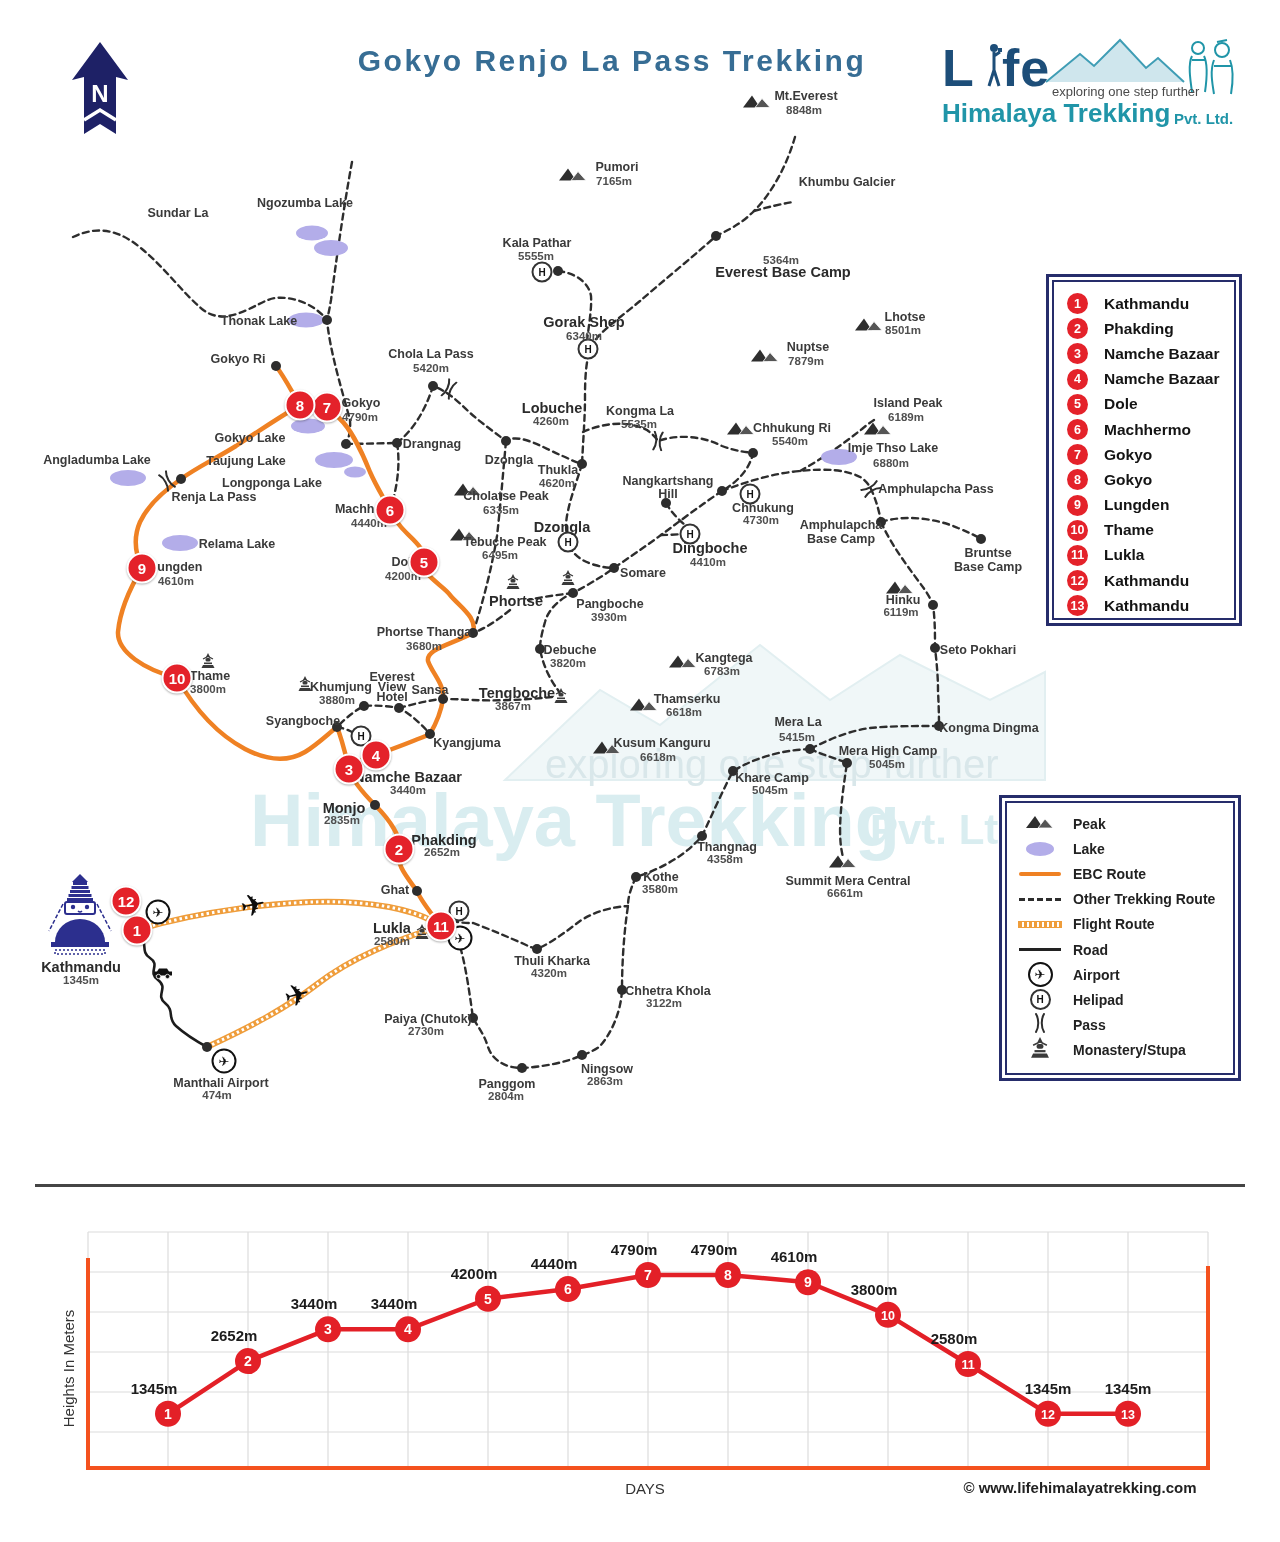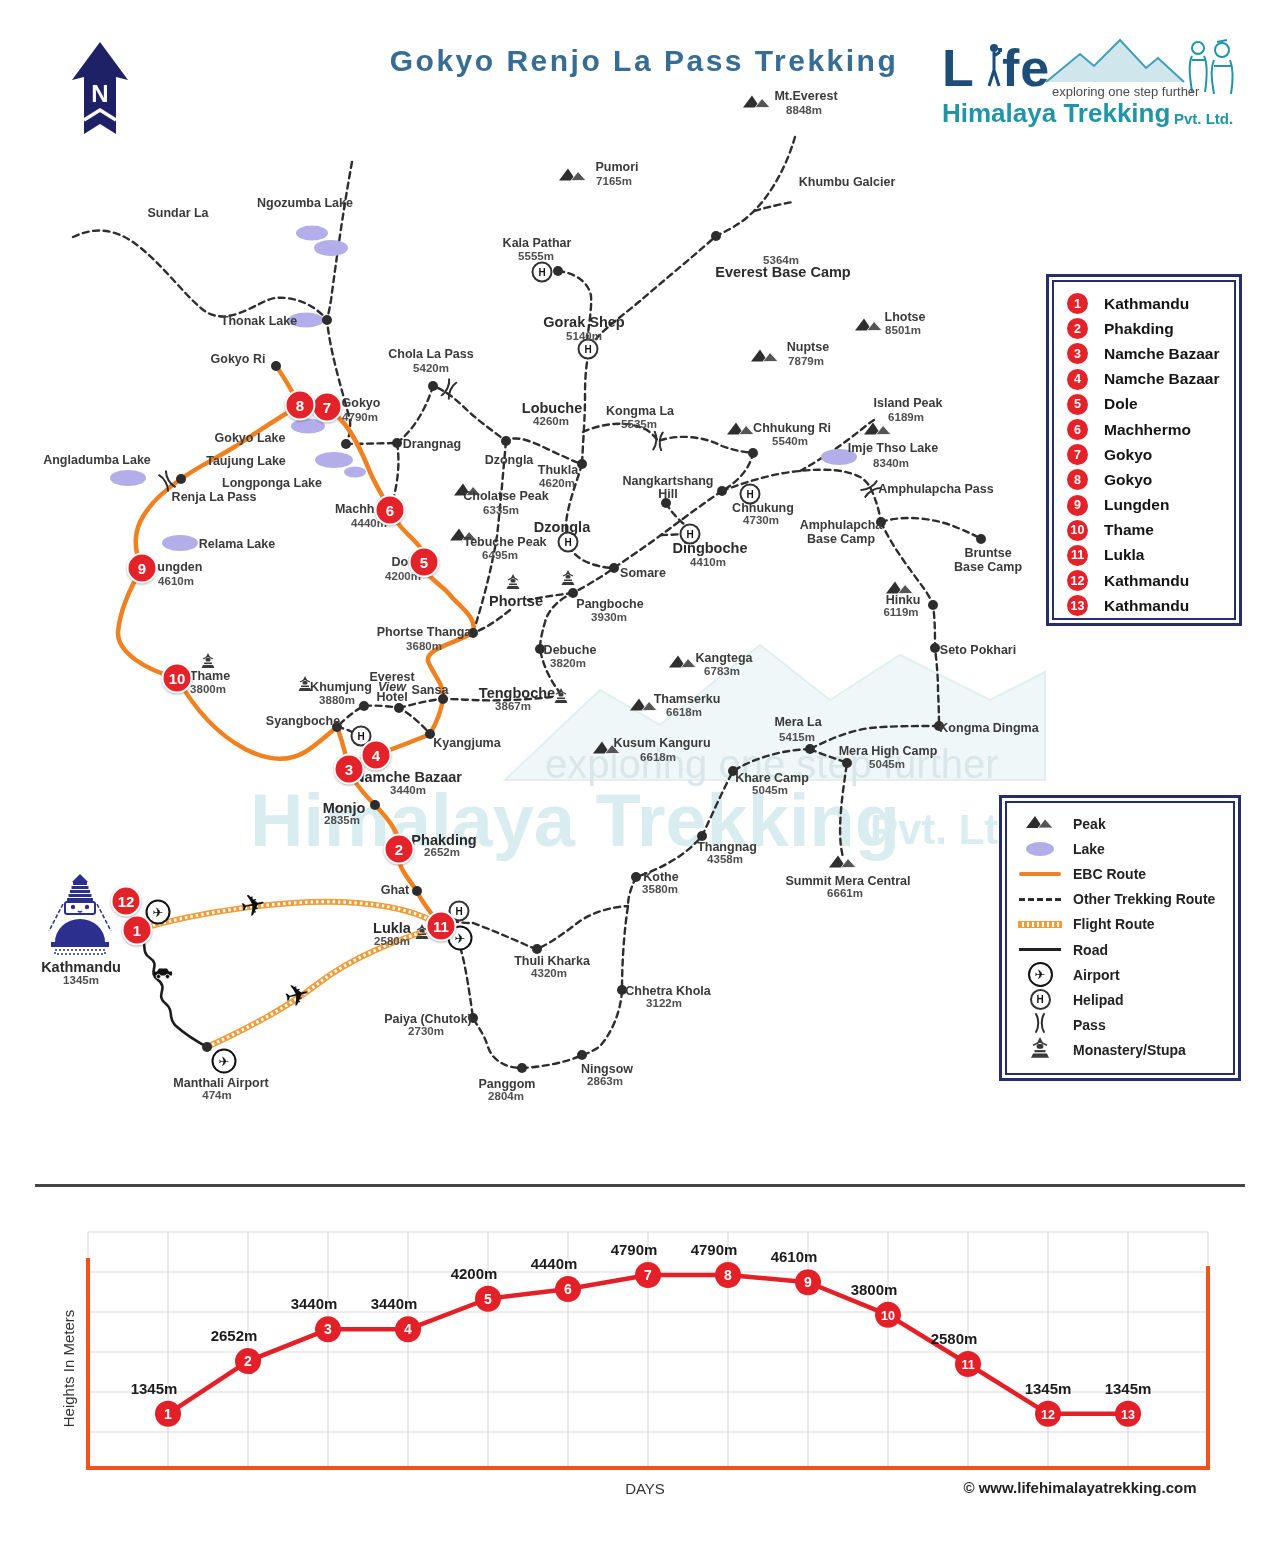--- a/index.html
+++ b/index.html
@@ -1,20 +1,20 @@
 <!DOCTYPE html>
 <html><head>
 <meta charset="utf-8">
 <style>
   html,body{margin:0;padding:0;background:#fff;}
   .page{position:relative;width:1280px;height:1542px;background:#fff;overflow:hidden;
         font-family:"Liberation Sans","DejaVu Sans",sans-serif;}
   
   .title{position:absolute;top:44px;left:0;width:1224px;text-align:center;
-         font-size:30px;font-weight:700;letter-spacing:2.5px;color:#376d94;z-index:9;margin-left:32px;}
+         font-size:30px;font-weight:700;letter-spacing:2.5px;color:#376d94;z-index:9;}
   .north{position:absolute;left:70px;top:42px;z-index:9;}
   .logo{position:absolute;left:938px;top:36px;width:302px;height:106px;z-index:9;}
   .logo-life{position:absolute;left:4px;top:2px;font-size:52px;font-weight:700;color:#1d4e79;letter-spacing:1px;}
   .logo-person{position:absolute;left:48px;top:6px;}
   .logo-tag{position:absolute;left:114px;top:48px;font-size:13px;color:#4a4a4a;white-space:nowrap;}
   .logo-brand{position:absolute;left:4px;top:62px;font-size:26px;font-weight:700;color:#2095a8;white-space:nowrap;}
   .logo-suffix{position:absolute;left:236px;top:74px;font-size:15px;font-weight:700;color:#2095a8;white-space:nowrap;}
   .logo-mtn{position:absolute;left:108px;top:2px;}
   .logo-people{position:absolute;left:246px;top:2px;}
   
@@ -126,21 +126,21 @@
       <div class="mlabel" style="position: absolute; left: 806px; top: 96px;">Mt.Everest</div>
       <div class="mlabel elev" style="position: absolute; left: 804px; top: 110px;">8848m</div>
       <div class="mlabel" style="position: absolute; left: 617px; top: 167px;">Pumori</div>
       <div class="mlabel elev" style="position: absolute; left: 614px; top: 181px;">7165m</div>
       <div class="mlabel" style="position: absolute; left: 847px; top: 182px;">Khumbu Galcier</div>
       <div class="mlabel" style="position: absolute; left: 537px; top: 243px;">Kala Pathar</div>
       <div class="mlabel elev" style="position: absolute; left: 536px; top: 256px;">5555m</div>
       <div class="mlabel big" style="position: absolute; left: 783px; top: 245px; margin-top: 27px;">Everest Base Camp</div>
       <div class="mlabel elev" style="position: absolute; left: 781px; top: 260px;">5364m</div>
       <div class="mlabel big" style="position: absolute; left: 584px; top: 322px;">Gorak Shep</div>
-      <div class="mlabel elev" style="position: absolute; left: 584px; top: 336px;">5140m</div>
+      <div class="mlabel elev" style="position: absolute; left: 584px; top: 336px;">6340m</div>
       <div class="mlabel" style="position: absolute; left: 905px; top: 317px;">Lhotse</div>
       <div class="mlabel elev" style="position: absolute; left: 903px; top: 330px;">8501m</div>
       <div class="mlabel" style="position: absolute; left: 808px; top: 347px;">Nuptse</div>
       <div class="mlabel elev" style="position: absolute; left: 806px; top: 361px;">7879m</div>
       <div class="mlabel" style="position: absolute; left: 178px; top: 213px;">Sundar La</div>
       <div class="mlabel" style="position: absolute; left: 305px; top: 203px;">Ngozumba Lake</div>
       <div class="mlabel" style="position: absolute; left: 259px; top: 321px;">Thonak Lake</div>
       <div class="mlabel" style="position: absolute; left: 238px; top: 359px;">Gokyo Ri</div>
       <div class="mlabel" style="position: absolute; left: 431px; top: 354px;">Chola La Pass</div>
       <div class="mlabel elev" style="position: absolute; left: 431px; top: 368px;">5420m</div>
@@ -170,21 +170,21 @@
       <div class="mlabel elev" style="position: absolute; left: 568px; top: 663px;">3820m</div>
       <div class="mlabel big" style="position: absolute; left: 517px; top: 693px;">Tengboche</div>
       <div class="mlabel elev" style="position: absolute; left: 513px; top: 706px;">3867m</div>
       <div class="mlabel" style="position: absolute; left: 724px; top: 658px;">Kangtega</div>
       <div class="mlabel elev" style="position: absolute; left: 722px; top: 671px;">6783m</div>
       <div class="mlabel" style="position: absolute; left: 687px; top: 699px;">Thamserku</div>
       <div class="mlabel elev" style="position: absolute; left: 684px; top: 712px;">6618m</div>
       <div class="mlabel" style="position: absolute; left: 662px; top: 743px;">Kusum Kanguru</div>
       <div class="mlabel elev" style="position: absolute; left: 658px; top: 757px;">6618m</div>
       <div class="mlabel" style="position: absolute; left: 392px; top: 677px;">Everest</div>
-      <div class="mlabel" style="position: absolute; left: 392px; top: 687px; font-style: italic;">View</div>
+      <div class="mlabel" style="position: absolute; left: 392px; top: 687px;">View</div>
       <div class="mlabel" style="position: absolute; left: 392px; top: 697px;">Hotel</div>
       <div class="mlabel" style="position: absolute; left: 341px; top: 687px;">Khumjung</div>
       <div class="mlabel elev" style="position: absolute; left: 337px; top: 700px;">3880m</div>
       <div class="mlabel" style="position: absolute; left: 430px; top: 690px;">Sansa</div>
       <div class="mlabel" style="position: absolute; left: 303px; top: 721px;">Syangboche</div>
       <div class="mlabel" style="position: absolute; left: 467px; top: 743px;">Kyangjuma</div>
       <div class="mlabel big" style="position: absolute; left: 408px; top: 777px;">Namche Bazaar</div>
       <div class="mlabel elev" style="position: absolute; left: 408px; top: 790px;">3440m</div>
       <div class="mlabel big" style="position: absolute; left: 344px; top: 808px;">Monjo</div>
       <div class="mlabel elev" style="position: absolute; left: 342px; top: 820px;">2835m</div>
@@ -222,21 +222,21 @@
       <div class="mlabel" style="position: absolute; left: 989px; top: 728px;">Kongma Dingma</div>
       <div class="mlabel" style="position: absolute; left: 978px; top: 650px;">Seto Pokhari</div>
       <div class="mlabel" style="position: absolute; left: 903px; top: 600px;">Hinku</div>
       <div class="mlabel elev" style="position: absolute; left: 901px; top: 612px;">6119m</div>
       <div class="mlabel" style="position: absolute; left: 988px; top: 553px;">Bruntse</div>
       <div class="mlabel" style="position: absolute; left: 988px; top: 567px;">Base Camp</div>
       <div class="mlabel" style="position: absolute; left: 841px; top: 525px;">Amphulapcha</div>
       <div class="mlabel" style="position: absolute; left: 841px; top: 539px;">Base Camp</div>
       <div class="mlabel" style="position: absolute; left: 936px; top: 489px;">Amphulapcha Pass</div>
       <div class="mlabel" style="position: absolute; left: 893px; top: 448px;">Imje Thso Lake</div>
-      <div class="mlabel elev" style="position: absolute; left: 891px; top: 463px;">8340m</div>
+      <div class="mlabel elev" style="position: absolute; left: 891px; top: 463px;">6880m</div>
       <div class="mlabel" style="position: absolute; left: 908px; top: 403px;">Island Peak</div>
       <div class="mlabel elev" style="position: absolute; left: 906px; top: 417px;">6189m</div>
       <div class="mlabel" style="position: absolute; left: 792px; top: 428px;">Chhukung Ri</div>
       <div class="mlabel elev" style="position: absolute; left: 790px; top: 441px;">5540m</div>
       <div class="mlabel" style="position: absolute; left: 763px; top: 508px;">Chhukung</div>
       <div class="mlabel elev" style="position: absolute; left: 761px; top: 520px;">4730m</div>
       <div class="mlabel" style="position: absolute; left: 640px; top: 411px;">Kongma La</div>
       <div class="mlabel elev" style="position: absolute; left: 639px; top: 424px;">5535m</div>
       <div class="mlabel big" style="position: absolute; left: 552px; top: 408px;">Lobuche</div>
       <div class="mlabel elev" style="position: absolute; left: 551px; top: 421px;">4260m</div>

